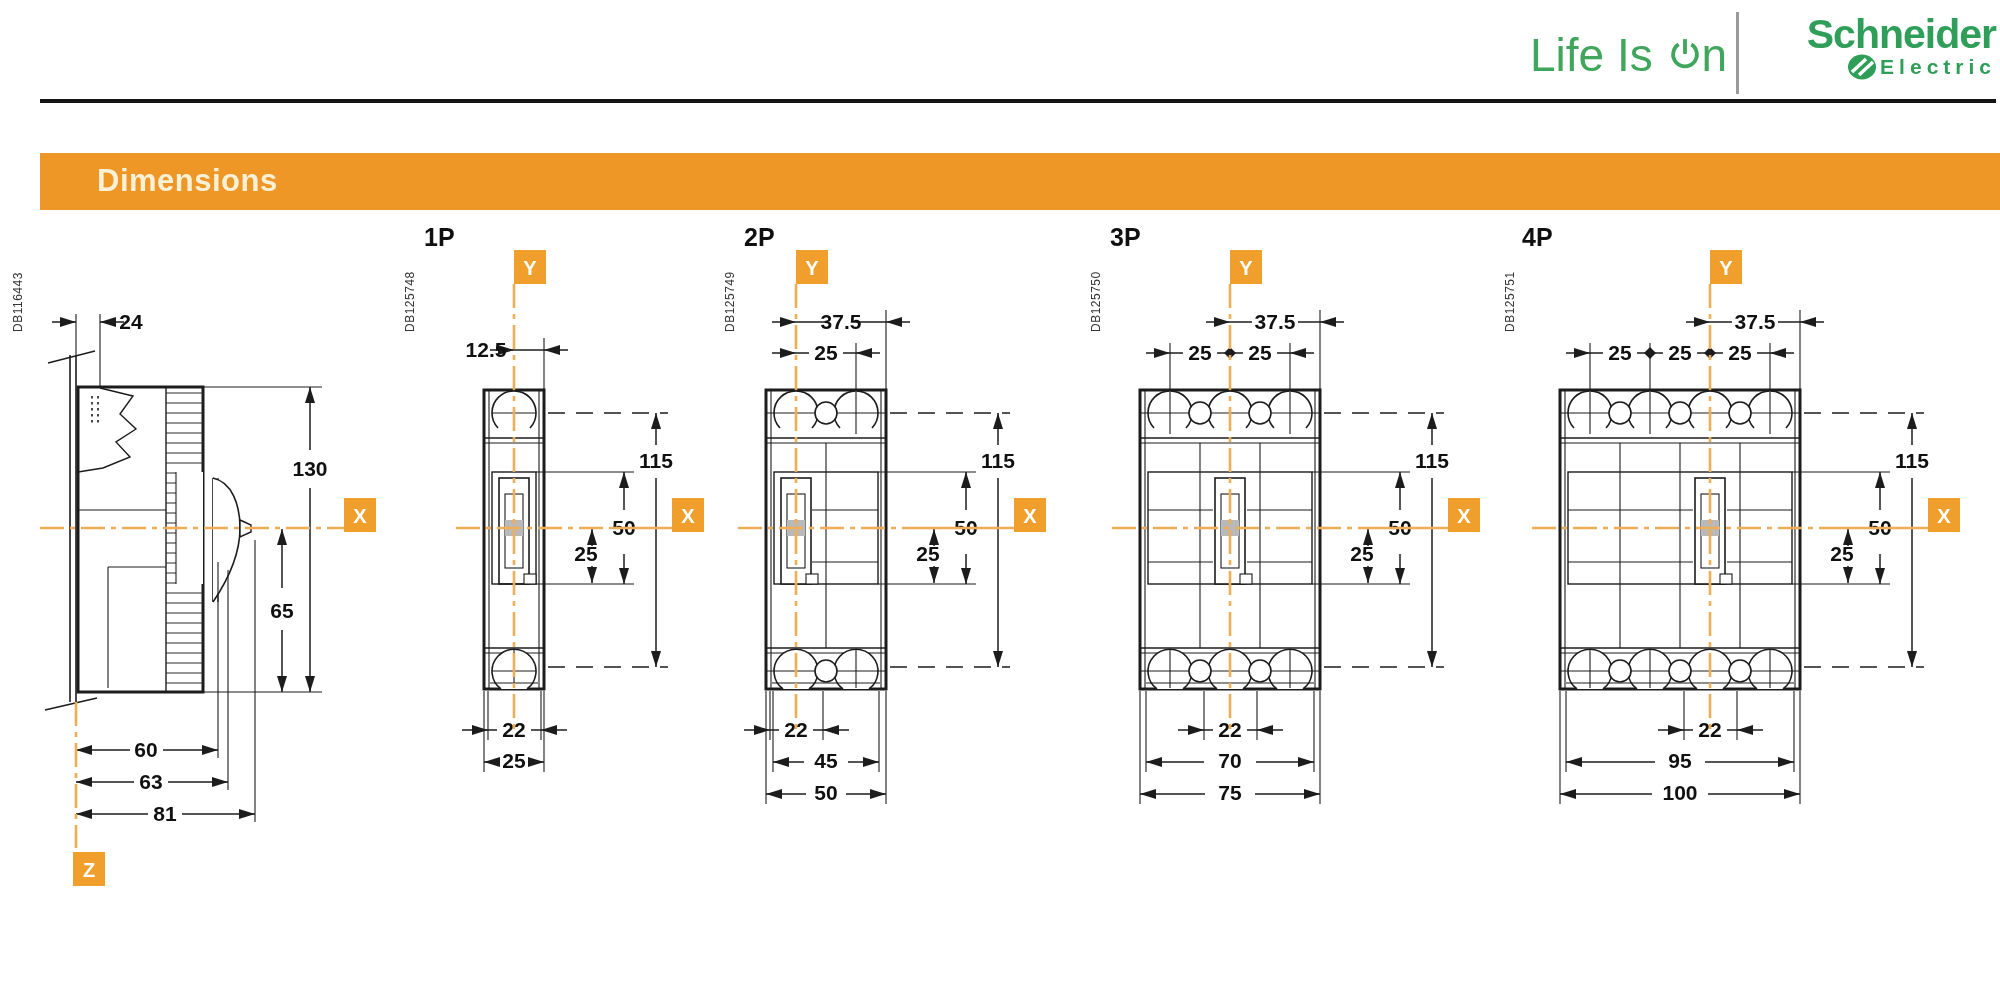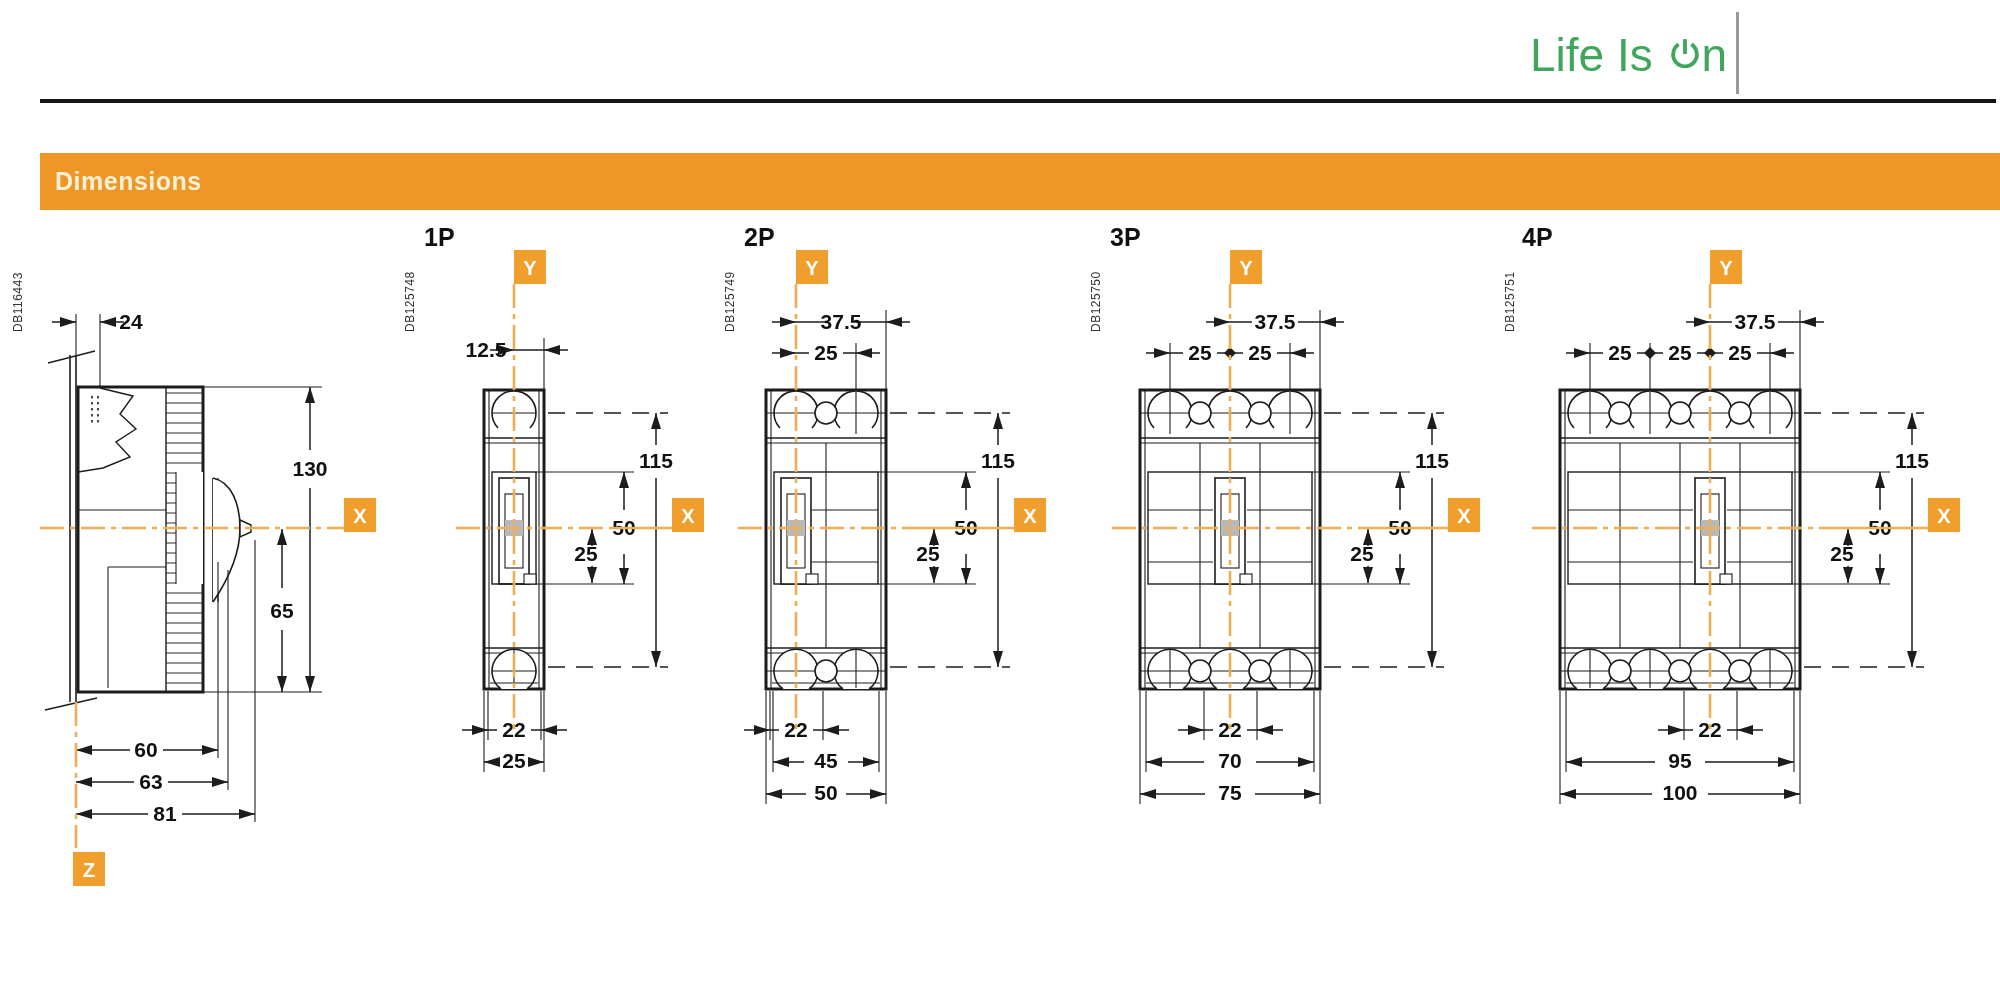--- a/index.html
+++ b/index.html
@@ -12,22 +12,22 @@
   .lifeison{position:absolute;left:1530px;top:28px;display:flex;align-items:center;
             font-size:46px;font-weight:400;color:#3FA65C;white-space:pre;}
   .lifeison svg{margin:0 1px 0 3px;}
   .hdr-divider{position:absolute;left:1736px;top:12px;width:3px;height:82px;background:#9a9a9a;}
   .brand{position:absolute;left:1758px;top:12px;width:238px;text-align:right;color:#2F9E58;}
   .brand .nm{font-size:41px;font-weight:800;letter-spacing:-1px;line-height:44px;}
   .brand .row2{display:flex;justify-content:flex-end;align-items:center;margin-top:-4px;}
   .brand .sub{font-size:21px;font-weight:700;letter-spacing:5px;}
   
   .banner{position:absolute;left:40px;top:153px;width:1960px;height:57px;background:#EF9726;}
-  .banner span{display:block;padding-left:15px;line-height:56px;font-size:25px;font-weight:700;
-               color:#F9F0D5;letter-spacing:.5px;}
+  .banner span{display:block;padding-left:15px;line-height:56px;font-size:31px;font-weight:700;
+               color:#F9F0D5;letter-spacing:.5px;margin-left:42px;}
   
   #draw{position:absolute;left:0;top:210px;}
   .ln{stroke:#1c1c1c;fill:none;stroke-width:1.6px;}
   .t1{stroke-width:1.1px;}  .t14{stroke-width:1.4px;}  .thick{stroke-width:3px;}
   .wf{fill:#ffffff;}
   .fins{stroke:#2a2a2a;stroke-width:1px;fill:none;}
   .dimln{stroke:#1c1c1c;stroke-width:1.5px;fill:none;}
   .ext{stroke:#1c1c1c;stroke-width:1.1px;fill:none;}
   .dashref{stroke:#1c1c1c;stroke-width:1.4px;stroke-dasharray:17 11;fill:none;}
   .hid{stroke:#1c1c1c;stroke-width:1.6px;stroke-dasharray:2.5 3.5;fill:none;}
@@ -47,20 +47,31 @@
 
   <div class="top-rule"></div>
 
   <div class="lifeison"><span>Life Is </span><svg width="32" height="36" viewBox="0 0 30 34">
         <path d="M15 2 V16" stroke="#3FA65C" stroke-width="3.6" fill="none"></path>
         <path d="M9 7 A11.2 11.2 0 1 0 21 7" stroke="#3FA65C" stroke-width="3.6" fill="none"></path>
       </svg><span>n</span></div>
 
   <div class="hdr-divider"></div>
 
+  <div class="brand">
+    <div class="nm">Schneider</div>
+    <div class="row2">
+      <svg width="34" height="30" viewBox="0 0 34 30">
+        <ellipse cx="16" cy="15" rx="14" ry="12.5" fill="#2F9E58"></ellipse>
+        <path d="M6 20 L20 7" stroke="#fff" stroke-width="3.4"></path>
+        <path d="M13 23 L27 10" stroke="#fff" stroke-width="3.4"></path>
+      </svg>
+      <span class="sub">Electric</span>
+    </div>
+  </div>
 
   <div class="banner">
     <span>Dimensions</span>
   </div>
 
   <svg id="draw" width="2000" height="790" viewBox="0 0 2000 790">
     <defs>
       <marker id="ar" viewBox="0 0 18 12" markerWidth="18" markerHeight="12" refX="17" refY="6" orient="auto-start-reverse" markerUnits="userSpaceOnUse">
         <path d="M1 1 L17 6 L1 11 Z" fill="#1c1c1c"></path>
       </marker>

